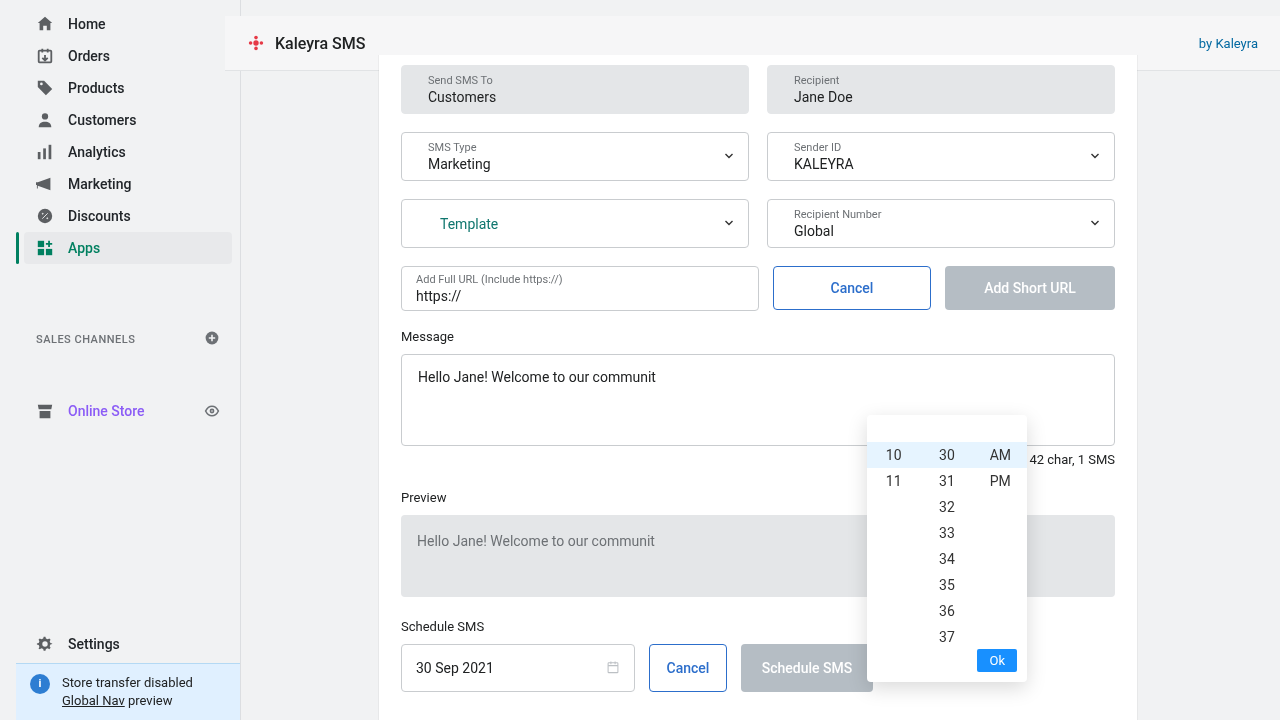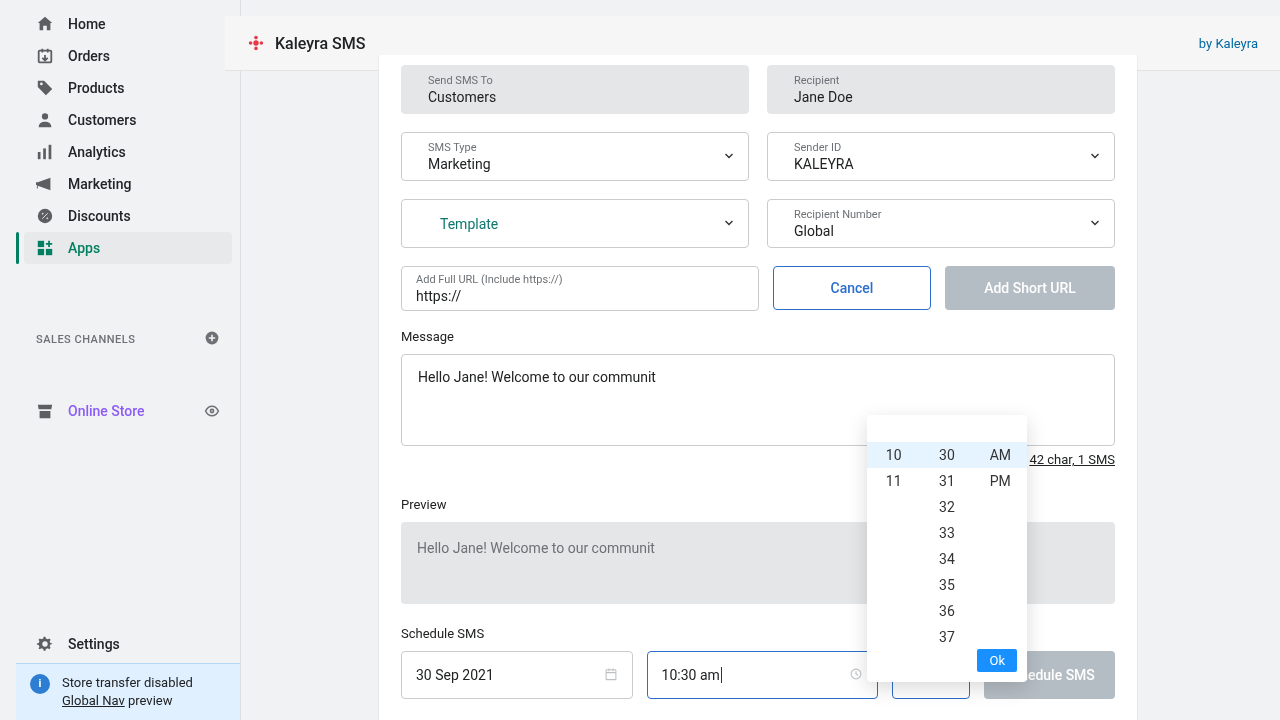--- a/index.html
+++ b/index.html
@@ -45,21 +45,21 @@
 .chevron svg { width: 14px; height: 14px; }
 
 .url-row { display: flex; gap: 14px; margin-bottom: 18px; }
 .url-input-box { flex: 1; border: 1px solid #c9cccf; border-radius: 4px; padding: 6px 14px; }
 .btn { border-radius: 4px; padding: 0 18px; height: 44px; font-size: 14px; font-weight: 500; display: flex; align-items: center; justify-content: center; cursor: pointer; }
 .btn-outline-blue { border: 1px solid #2c6ecb; color: #2c6ecb; background: #fff; width: 158px; }
 .btn-disabled { background: #b5bdc4; color: #fff; border: none; width: 170px; }
 
 .section-label { font-size: 13px; color: #202223; margin-bottom: 10px; }
 .textarea-box { border: 1px solid #c9cccf; border-radius: 4px; padding: 14px 16px; height: 92px; font-size: 14px; color: #202223; margin-bottom: 6px; }
-.char-count { text-align: right; font-size: 13px; color: #202223; margin-bottom: 30px; text-decoration: underline; }
+.char-count { text-align: right; font-size: 13px; color: #202223; margin-bottom: 23px; }
 .preview-box { background: #e4e6e8; border-radius: 4px; padding: 18px 16px; height: 82px; font-size: 14px; color: #6d7175; margin-bottom: 22px; }
 
 .schedule-row { display: flex; gap: 14px; }
 .date-box, .time-box { border: 1px solid #c9cccf; border-radius: 4px; padding: 12px 14px; font-size: 14px; color: #202223; display: flex; align-items: center; position: relative; }
 .date-box { width: 234px; }
 .time-box { width: 234px; border-color: #2c6ecb; }
 .input-icon { margin-left: auto; color: #bcc0c4; }
 .schedule-btn { height: 48px; }
 
 .time-popup { position: absolute; left: 642px; top: 360px; width: 160px; background: #fff; border-radius: 4px; box-shadow: 0 6px 20px rgba(0,0,0,0.15); z-index: 10; padding-bottom: 10px; }
@@ -282,28 +282,20 @@
 
     <div class="section-label">Schedule SMS</div>
     <div class="schedule-row">
       <div class="date-box">
         <span>30 Sep 2021</span>
         <span class="input-icon"><svg width="14" height="14" viewBox="0 0 20 20" fill="none" stroke="#bcc0c4" stroke-width="1.5">
               <rect x="3" y="4" width="14" height="14" rx="1"></rect>
               <path d="M3 8h14M7 2v4M13 2v4"></path>
             </svg></span>
       </div>
-      <div class="time-box">
-        <span>10:30 am</span>
-          <span class="cursor-line"></span>
-        <span class="input-icon"><svg width="14" height="14" viewBox="0 0 20 20" fill="none" stroke="#bcc0c4" stroke-width="1.5">
-              <circle cx="10" cy="10" r="7"></circle>
-              <path d="M10 6v4l3 2"></path>
-            </svg></span>
-      </div>
       <div class="btn btn-outline-blue schedule-btn" style="width:78px">
           <span>Cancel</span>
         </div>
       <div class="btn btn-disabled schedule-btn" style="width:132px">
           <span>Schedule SMS</span>
         </div>
     </div>
 
   </div>
 

